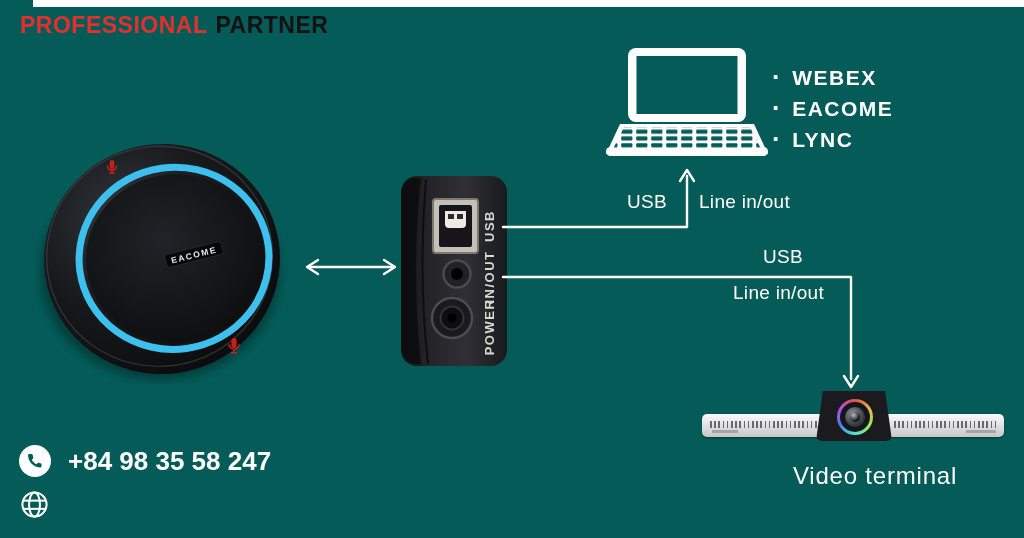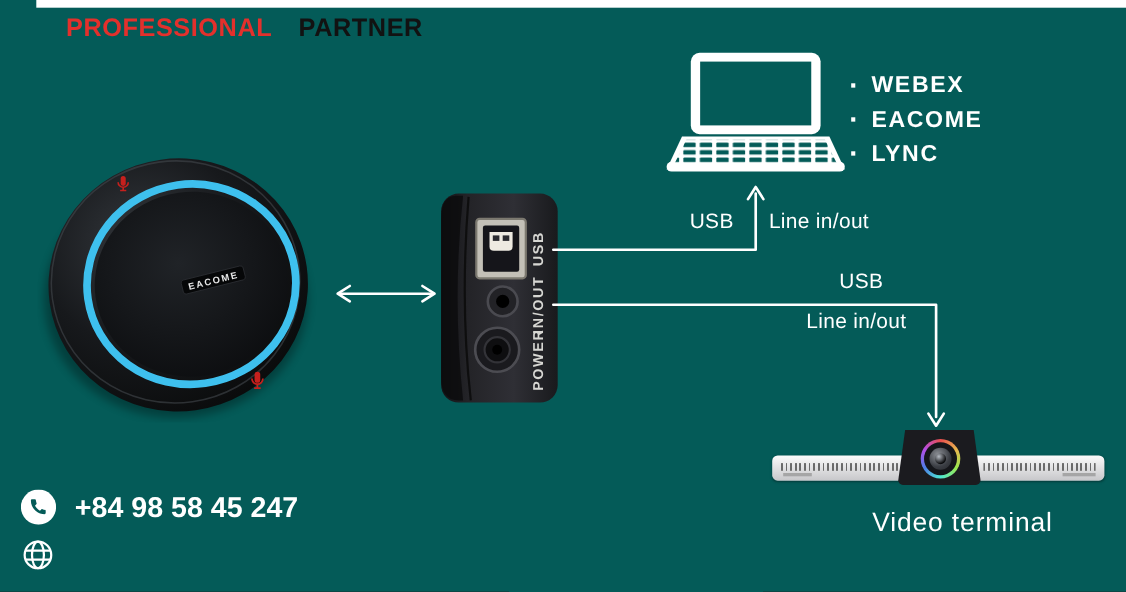--- a/index.html
+++ b/index.html
@@ -4,22 +4,22 @@
 <style>
   html,body{margin:0;padding:0;}
   body{font-family:"Liberation Sans",sans-serif;background:#222;}
   .stage{position:relative;width:1024px;height:538px;overflow:hidden;
          background:var(--background,#045B58);}
   .abs{position:absolute;}
 
   
   .top-strip{left:33px;top:0;width:991px;height:7px;background:#fff;}
   .banner{left:20px;top:12px;font-size:23px;font-weight:800;letter-spacing:.5px;white-space:nowrap;}
-  .banner .red{color:var(--accent-red,#E3302C);margin-left:40px;}
-  .banner .dark{color:#121212;margin-left:24px;}
+  .banner .red{color:var(--accent-red,#E3302C);}
+  .banner .dark{color:#121212;margin-left:8px;}
 
   
   .apps{left:772px;top:62px;color:#fff;font-weight:bold;font-size:21px;
         letter-spacing:1.5px;line-height:31px;}
   .apps .row{display:flex;align-items:center;}
   .apps .bullet{font-size:26px;margin-right:10px;}
 
   
   .conn-label{color:#fff;font-size:19px;letter-spacing:.3px;white-space:nowrap;}
 
@@ -201,21 +201,21 @@
     <div class="vt-caption">Video terminal</div>
   </div>
 
   <div class="abs contact-row contact-phone">
     <span class="icon-wrap">
       <svg width="32" height="32" viewBox="0 0 24 24">
         <circle cx="12" cy="12" r="12" fill="#fff"></circle>
         <path fill="var(--background,#045B58)" d="M16.6 13.9c-.6-.1-1.3-.3-1.9-.5-.3-.1-.6 0-.8.2l-.9.9c-1.4-.8-2.6-1.9-3.4-3.4l.9-1c.2-.2.3-.5.2-.8-.2-.6-.4-1.2-.5-1.9 0-.4-.4-.7-.8-.7H7.6c-.4 0-.8.4-.8.8 0 5.1 4.2 9.3 9.3 9.3.4 0 .8-.3.8-.8v-1.6c0-.3-.3-.6-.7-.7z"></path>
       </svg>
     </span>
-    <span>+84 98 58 45 247</span>
+    <span>+84 98 35 58 247</span>
   </div>
 
   <div class="abs contact-row contact-web">
     <span class="icon-wrap">
       <svg width="29" height="29" viewBox="0 0 30 30" fill="none" stroke="#fff" stroke-width="2.1">
         <circle cx="15" cy="15" r="12.5"></circle>
         <ellipse cx="15" cy="15" rx="5.6" ry="12.5"></ellipse>
         <line x1="3" y1="11" x2="27" y2="11"></line>
         <line x1="3" y1="19.5" x2="27" y2="19.5"></line>
       </svg>

